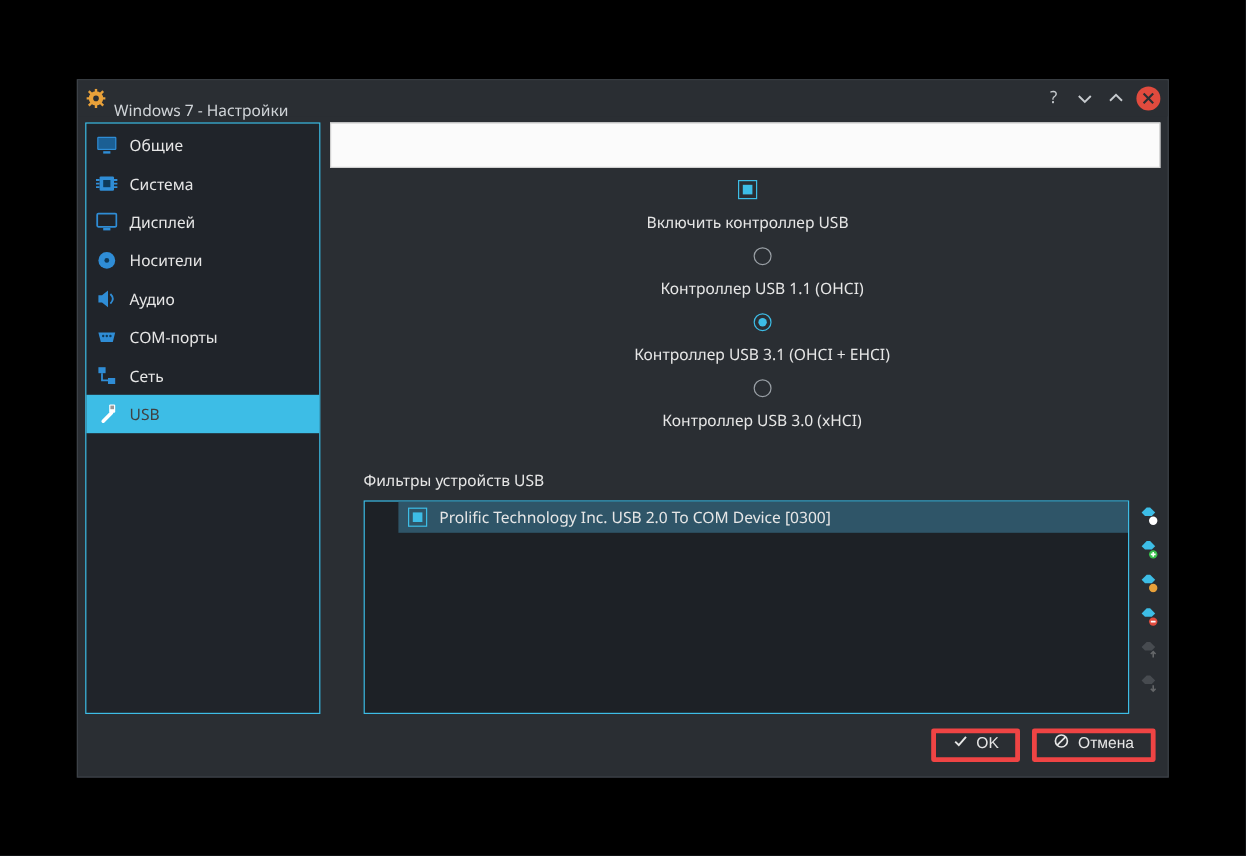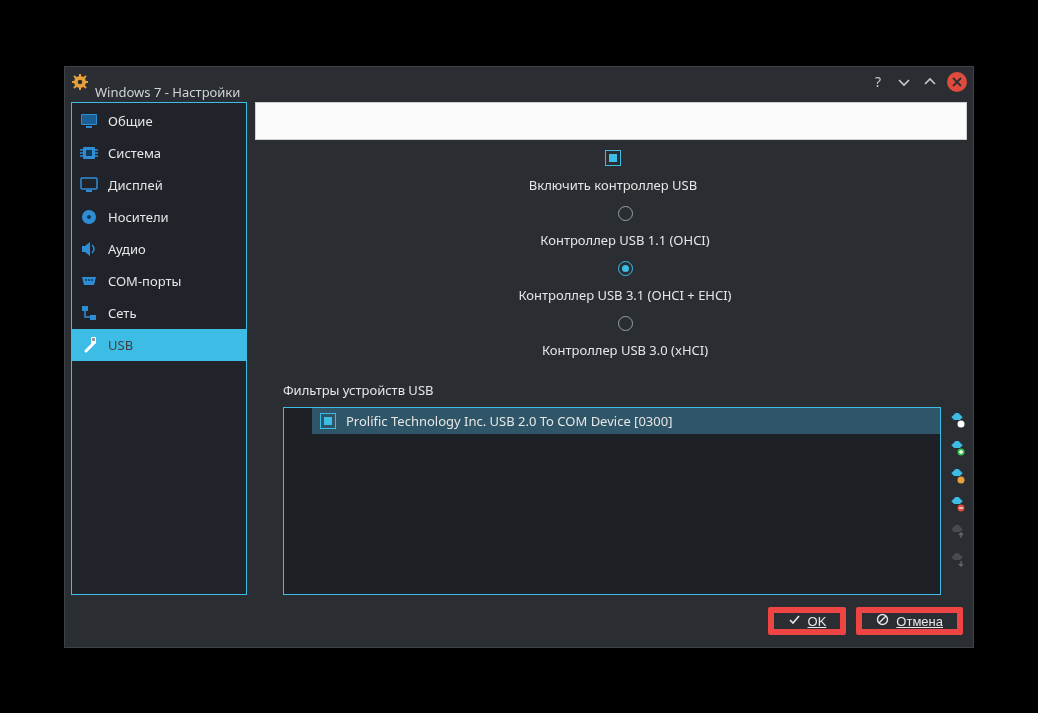--- a/index.html
+++ b/index.html
@@ -67,21 +67,21 @@
   }
   
   .body {
     flex: 1;
     display: flex;
     padding: 5px 6px 6px 6px;
     gap: 8px;
     min-height: 0;
   }
   .sidebar {
-    width: 176px;
+    width: 196px;
     border: 1px solid #3dbde6;
     background: #20242a;
     display: flex;
     flex-direction: column;
     padding: 2px 0;
   }
   .sidebar-item {
     display: flex;
     align-items: center;
     height: 32px;
@@ -142,21 +142,21 @@
     content: "";
     width: 7px; height: 7px;
     border-radius: 50%;
     background: #3dbde6;
   }
   .indent-1 { padding-left: 4px; }
   .indent-2 { padding-left: 28px; }
   .section-label {
     padding-left: 28px;
     color: #e6e6e6;
-    margin-top: 12px;
+    margin-top: 22px;
   }
   .filters-area {
     display: flex;
     gap: 6px;
     flex: 1;
     padding-left: 28px;
     min-height: 0;
   }
   .filters-list {
     flex: 1;
@@ -193,31 +193,30 @@
   .footer {
     height: 46px;
     display: flex;
     align-items: center;
     justify-content: flex-end;
     gap: 10px;
     padding: 0 10px 6px 10px;
   }
   .btn {
     height: 28px;
-    border: 6px solid #ef4444;
+    border: 4px solid #ef4444;
     background: #2a2e33;
     color: #e6e6e6;
     padding: 0 14px;
     display: flex;
-    align-items: flex-end;
+    align-items: flex-start;
     gap: 7px;
     cursor: pointer;
     font-size: 13px;
     border-radius: 2px;
-    text-decoration: underline;
   }
 </style>
 </head>
 <body>
 
 <div class="window">
 
   <div class="titlebar">
     <span class="app-icon">
       <svg viewBox="0 0 24 24" width="16" height="16">

